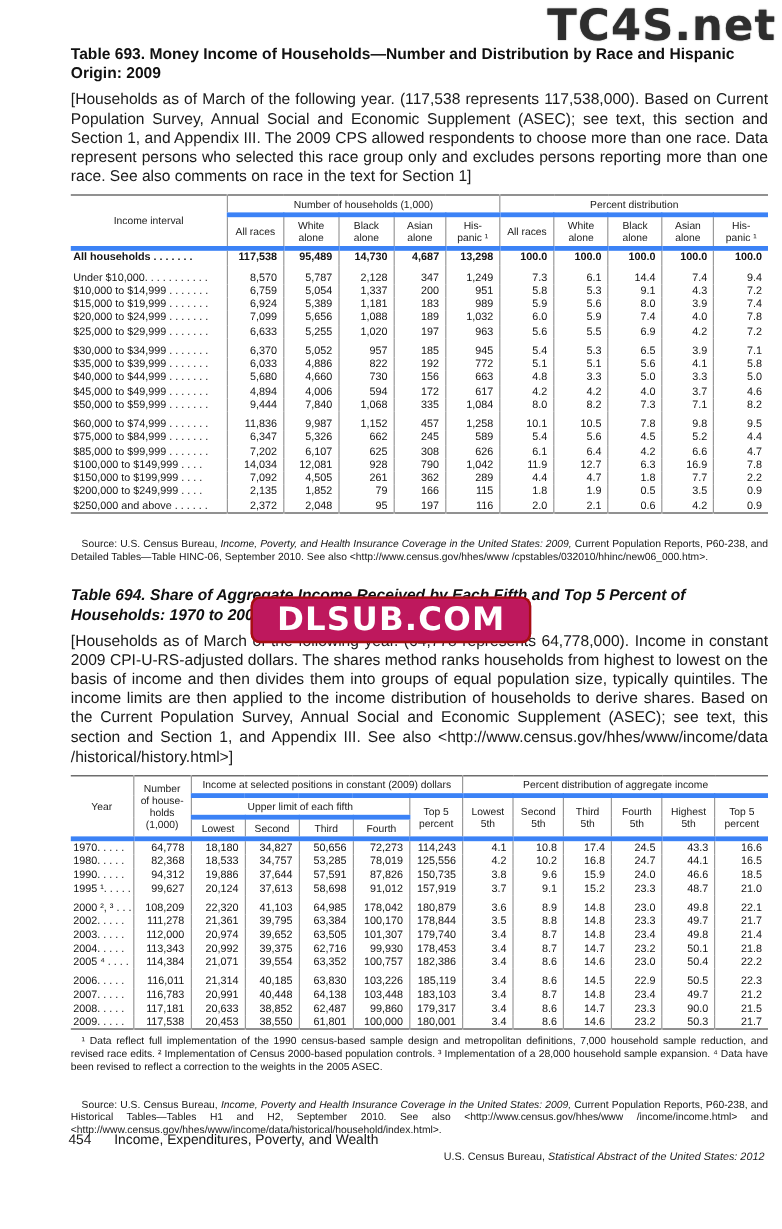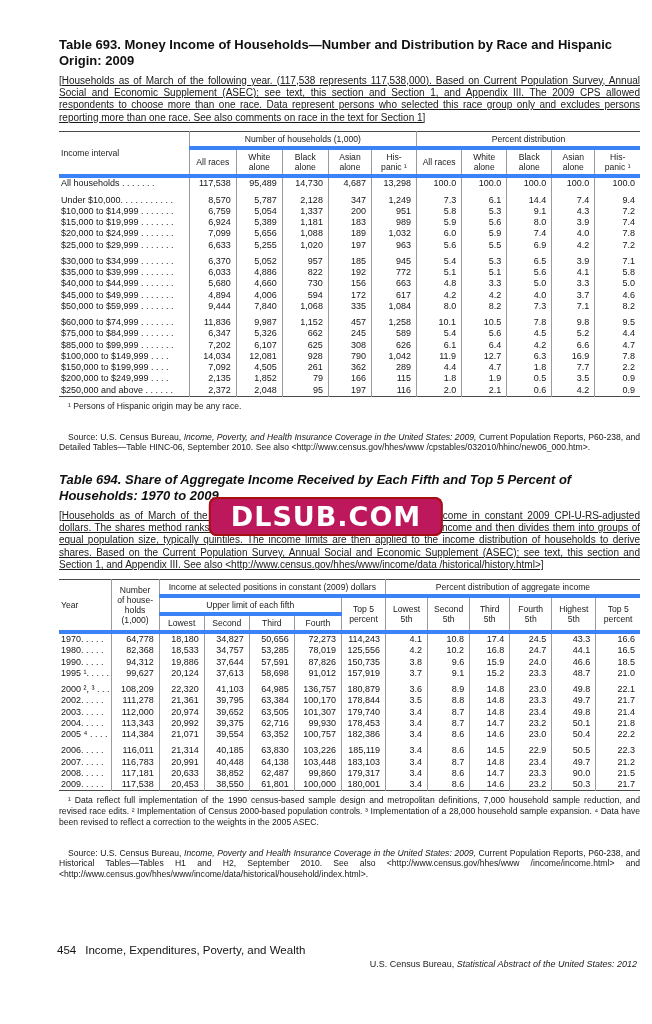--- a/index.html
+++ b/index.html
@@ -6,63 +6,64 @@
   html,body { background:#fff; }
   body {
     width:652px; height:1024px; position:relative; overflow:hidden;
     font-family:"Liberation Sans", sans-serif; color:#161616;
   }
   .page { position:absolute; inset:0; }
   .content { position:absolute; left:59px; width:581px; top:0; }
 
   .title { font-size:13px; font-weight:bold; line-height:1.25; margin-top:37px; color:#101010; }
   .title.t2 { margin-top:19px;font-style:italic; }
-  .note { font-size:10px; line-height:1.24; margin-top:5px; text-align:justify; color:#1a1a1a;text-decoration:underline; }
+  .note { font-size:13px; line-height:1.24; margin-top:5px; text-align:justify; color:#1a1a1a; }
 
   table { border-collapse:collapse; table-layout:fixed; width:100%; margin-top:7px;
           border-top:1.4px solid #4a4a4a; border-bottom:1.4px solid #4a4a4a; }
   th { font-weight:400; font-size:8.6px; line-height:1.18; text-align:center; vertical-align:middle; padding:2px 5px; color:#1a1a1a; }
   td { font-size:9px; line-height:1.25; text-align:right; padding:0 5px 0 0; white-space:nowrap; overflow:hidden; color:#141414; }
   th, td { border-left:1px solid #9a9a9a; }
   th.stubhead, td.stub { border-left:none; }
-  th.stubhead { text-align:left; padding:2px 2px; }
+  th.stubhead { text-align:center; padding:2px 2px; }
   td.stub { text-align:left; padding:0 0 0 2px; }
   th.bb { border-bottom:4px solid #3b82f6; }
   tr.gap > td { padding-top:5px; }
-  tr.bold > td { font-weight:normal;margin-left:33px; }
+  tr.bold > td { font-weight:bold;margin-left:33px; }
 
   .footnote { font-size:8.6px; line-height:1.25; margin-top:4px; text-indent:9px; text-align:justify; }
   .source { font-size:8.6px; line-height:1.25; margin-top:20px; text-indent:9px; text-align:justify; overflow-wrap:break-word; }
   .source i, .footer-right i { font-style:italic; }
 
   .wm-top {
     position:absolute; top:1px; right:5px; z-index:5;
     font-family:"DejaVu Sans", sans-serif; font-weight:bold; font-size:36px;
     color:#2e2e2e; letter-spacing:1px; text-shadow:0 0 1px #555;
   }
   .banner {
     position:absolute; top:497px; left:50%; transform:translateX(-50%); z-index:6;
     background:#be185d; color:#fff; font-weight:bold; font-size:27px; letter-spacing:1px;
     padding:4px 22px; border-radius:8px; box-shadow:0 0 0 2px #a51010 inset;
     font-family:"DejaVu Sans", sans-serif; white-space:nowrap;
   }
   .footer-left { position:absolute; left:57px; top:944px; font-size:11.5px; color:#141414; }
-  .footer-left .num { margin-right:9px; }
+  .footer-left .num { margin-right:19px; }
   .footer-right { position:absolute; right:15px; top:959px; font-size:9px; color:#1a1a1a; text-align:right; }
   .wm-bottom {
     position:absolute; bottom:1px; left:50%; transform:translateX(-50%); z-index:7;
     font-family:"DejaVu Sans", sans-serif; font-weight:bold; font-size:42px; white-space:nowrap;
     color:#d62020; -webkit-text-stroke:1.4px #8c1010; text-shadow:0 0 2px rgba(255,255,255,.6);
   }
 </style>
 </head>
 <body>
 
 <div class="page">
 
+  <div class="wm-top">TC4S.net</div>
 
   <div class="content">
 
     <h1 class="title">Table 693. Money Income of Households—Number and Distribution by Race and Hispanic Origin: 2009</h1>
     <p class="note">[Households as of March of the following year. (117,538 represents 117,538,000). Based on Current Population Survey, Annual Social and Economic Supplement (ASEC); see text, this section and Section 1, and Appendix III. The 2009 CPS allowed respondents to choose more than one race. Data represent persons who selected this race group only and excludes persons reporting more than one race. See also comments on race in the text for Section 1]</p>
 
     <table>
       <colgroup>
         <col style="width:130px">
           <col style="width:47px">
@@ -326,21 +327,20 @@
             <td>116</td>
             <td>2.0</td>
             <td>2.1</td>
             <td>0.6</td>
             <td>4.2</td>
             <td>0.9</td>
           </tr>
         </tbody>
     </table>
 
-    <p class="footnote">¹ Persons of Hispanic origin may be any race.</p>
     <p class="source"><span>Source: U.S. Census Bureau, </span><i>Income, Poverty, and Health Insurance Coverage in the United States: 2009,</i><span> Current Population Reports, P60-238, and Detailed Tables—Table HINC-06, September 2010. See also &lt;http://www.census.gov/hhes/www /cpstables/032010/hhinc/new06_000.htm&gt;.</span></p>
 
     <h1 class="title t2">Table 694. Share of Aggregate Income Received by Each Fifth and Top 5 Percent of Households: 1970 to 2009</h1>
     <p class="note">[Households as of March of the following year. (64,778 represents 64,778,000). Income in constant 2009 CPI-U-RS-adjusted dollars. The shares method ranks households from highest to lowest on the basis of income and then divides them into groups of equal population size, typically quintiles. The income limits are then applied to the income distribution of households to derive shares. Based on the Current Population Survey, Annual Social and Economic Supplement (ASEC); see text, this section and Section 1, and Appendix III. See also &lt;http://www.census.gov/hhes/www/income/data /historical/history.html&gt;]</p>
 
     <table>
       <colgroup>
         <col style="width:52px">
           <col style="width:48px">
         <col style="width:45px">
@@ -439,21 +439,21 @@
             <td>23.3</td>
             <td>48.7</td>
             <td>21.0</td>
           </tr>
           <tr class="gap">
             <td class="stub">2000 ², ³ . . .</td>
             <td>108,209</td>
             <td>22,320</td>
             <td>41,103</td>
             <td>64,985</td>
-            <td>136,757</td>
+            <td>178,042</td>
             <td>180,879</td>
             <td>3.6</td>
             <td>8.9</td>
             <td>14.8</td>
             <td>23.0</td>
             <td>49.8</td>
             <td>22.1</td>
           </tr>
           <tr>
             <td class="stub">2002. . . . .</td>

